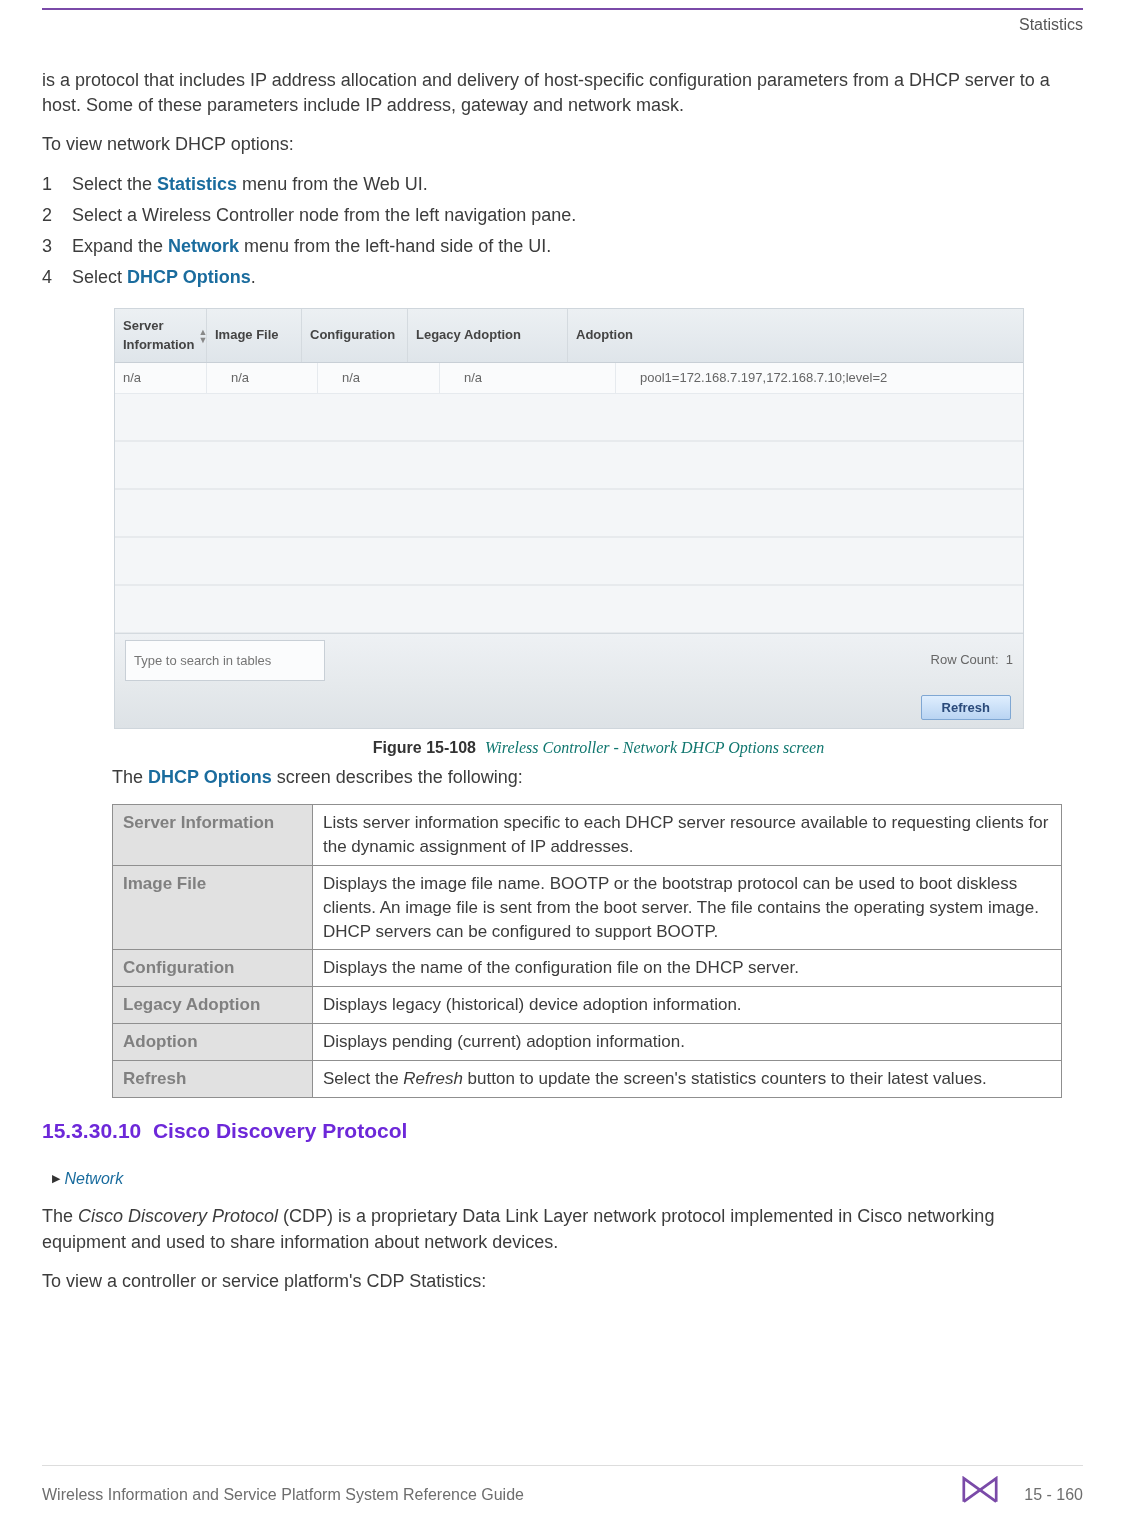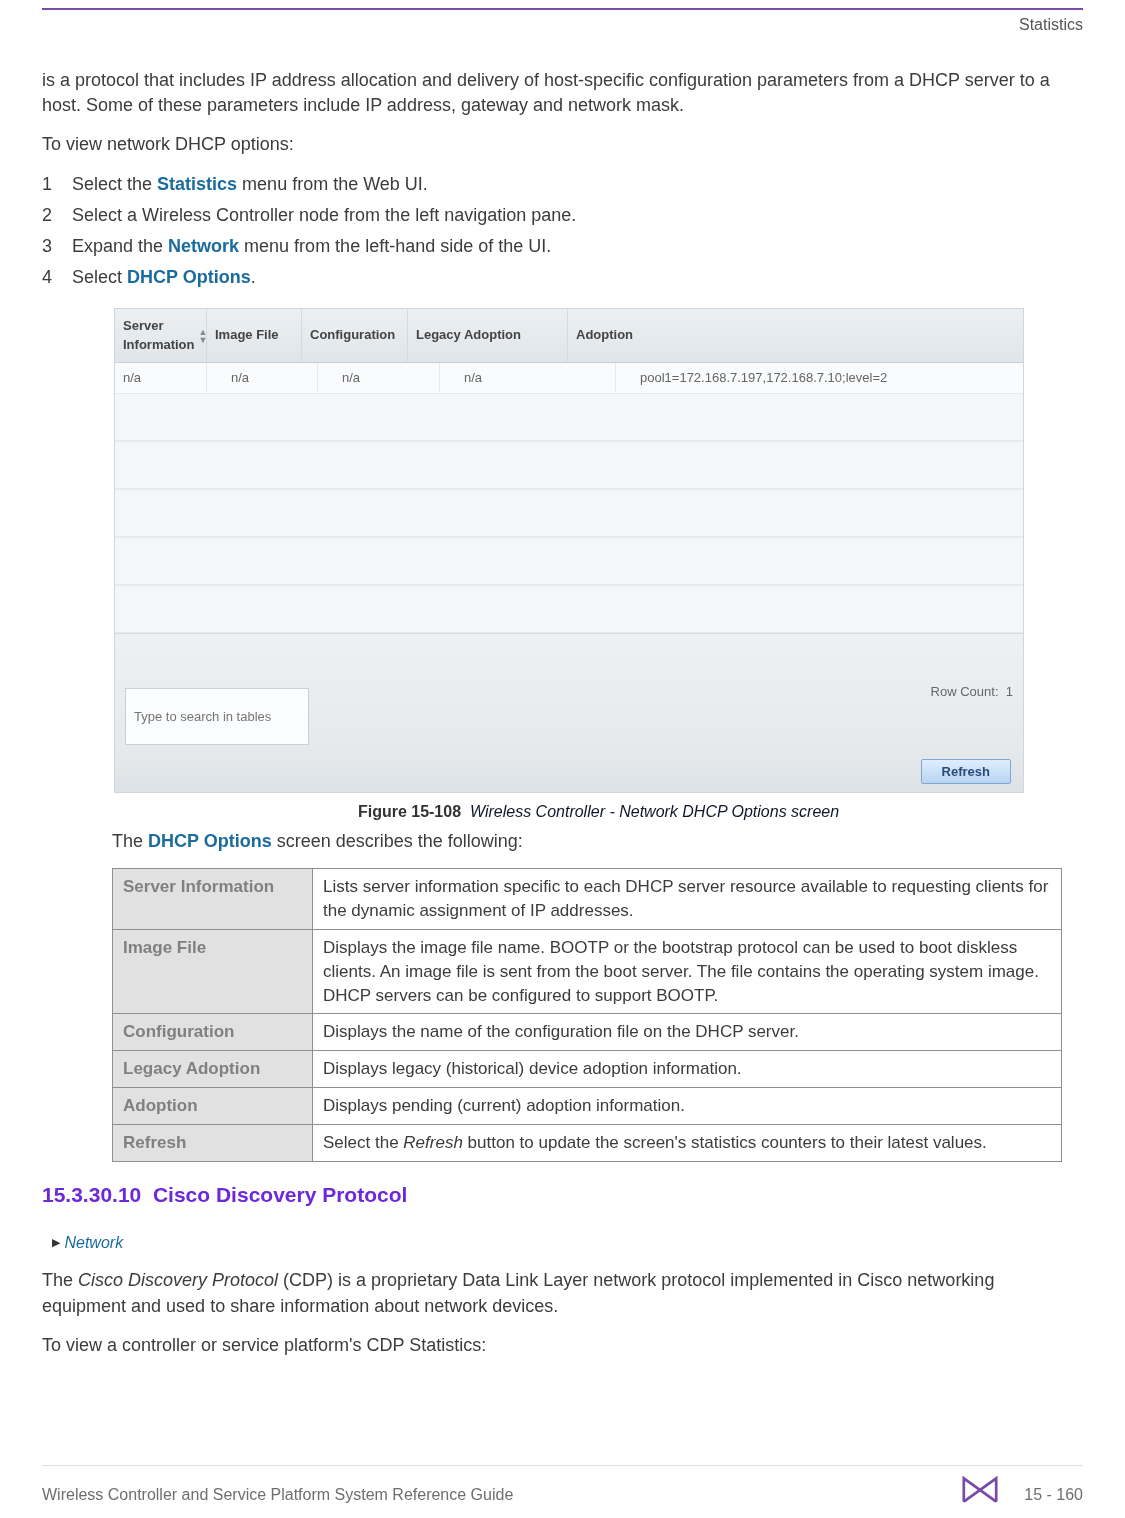--- a/index.html
+++ b/index.html
@@ -17,26 +17,26 @@
 .screenshot { width: 910px; border: 1px solid #cfd6dc; background: linear-gradient(#f6f8fa,#eef2f5); font-size: 13px; color: #555; }
 .shot-head { display: flex; border-bottom: 1px solid #c8cfd6; background: linear-gradient(#ecf0f3,#dfe5ea); }
 .shot-head > div { padding: 8px 8px; font-weight: 600; color: #444; border-right: 1px solid #d4dadf; display:flex; align-items:center; gap:4px; }
 .shot-head > div:last-child { border-right: none; }
 .shot-row { display: flex; border-bottom: 1px solid #e6eaee; background: #fafbfc; gap: 16px; }
 .shot-row > div { padding: 6px 8px; border-right: 1px solid #e6eaee; color: #666; }
 .shot-row > div:last-child { border-right: none; }
 .col1{width:92px}.col2{width:95px}.col3{width:106px}.col4{width:160px}.col5{flex:1}
 .stripes { height: 240px; background: repeating-linear-gradient(#f4f6f8,#f4f6f8 46px,#e7eaed 46px,#e7eaed 48px); border-bottom: 1px solid #d4dadf; }
 .shot-footer { display:flex; justify-content:space-between; align-items:center; padding: 6px 10px; background: linear-gradient(#eef1f4,#e5e9ec); font-size: 13px; color: #666; }
-.shot-footer input { border:1px solid #c8cfd6; padding:20px 8px; font-size:13px; color:#777; width:184px; background:#fbfcfd;margin-top:48px; }
+.shot-footer input { border:1px solid #c8cfd6; padding:12px 8px; font-size:13px; color:#777; width:200px; background:#fbfcfd; }
 .shot-refresh { text-align:right; padding: 8px 12px; background: linear-gradient(#e5e9ec,#dde2e6); }
 .shot-refresh button { background: linear-gradient(#dfeefe,#b9d4f2); border:1px solid #7fa7d3; padding:4px 20px; font-weight:600; color:#2a4a7a; border-radius:2px; font-size:13px; }
 .caption { text-align:center; font-size:16px; margin: 8px 0 4px 0; }
 .caption b { font-weight:700; color:#333;margin-top:20px; }
-.caption i { font-style: italic; color: #0f172a; }
+.caption i { font-style: italic; color: #0f766e; font-family: Liberation Serif, serif; }
 .desc-table { width:950px; margin: 6px 0 18px 70px; border-collapse: collapse; font-size: 17px; }
 .desc-table td { border:1px solid #8f8f8f; padding: 6px 10px; vertical-align: top; font-weight:300; }
 .desc-table td:first-child { width:200px; background:#e1e1e1; color:#808080; font-weight:700; }
 .desc-table em { font-style: italic; }
 .section-num { color:#6d28d9; font-weight:700; font-size:21px; margin-top:10px; }
 .breadcrumb { margin: 23px 0 14px 10px; font-size:16px; }
 .breadcrumb .tri { color:#333; font-size:11px; margin-right:4px; display:inline-block; transform: translateY(-2px);}
 .breadcrumb a { color:#1a6c9e; font-style: italic; text-decoration:none; }
 .footer { position:absolute; bottom: 22px; left:42px; right:42px; display:flex; justify-content:space-between; align-items:flex-end; font-size:16px; color:#6e6e6e; border-top:1px solid #ddd; padding-top:10px; }
 .logo { display:inline-block; margin-right:10px; }
@@ -143,21 +143,21 @@
     </div>
     <div class="breadcrumb">
       <span class="tri">▶</span><a href="#">Network</a>
     </div>
 
     <p><span>The </span><em>Cisco Discovery Protocol</em><span> (CDP) is a proprietary Data Link Layer network protocol implemented in Cisco networking equipment and used to share information about network devices.</span></p>
     <p>To view a controller or service platform's CDP Statistics:</p>
   </div>
 
   <div class="footer">
-    <span>Wireless Controller and Service Platform System Reference Guide</span>
+    <span>Wireless Information and Service Platform System Reference Guide</span>
     <span class="pagenum">
       <span class="logo">
         <svg viewBox="0 0 40 30">
             <polyline points="2,28 2,2 38,28" fill="none" stroke="#7a4aa8" stroke-width="3"></polyline>
             <polyline points="2,28 38,2 38,28" fill="none" stroke="#7a4aa8" stroke-width="3"></polyline>
           </svg>
       </span>
       <span>15 - 160</span>
     </span>
   </div>

